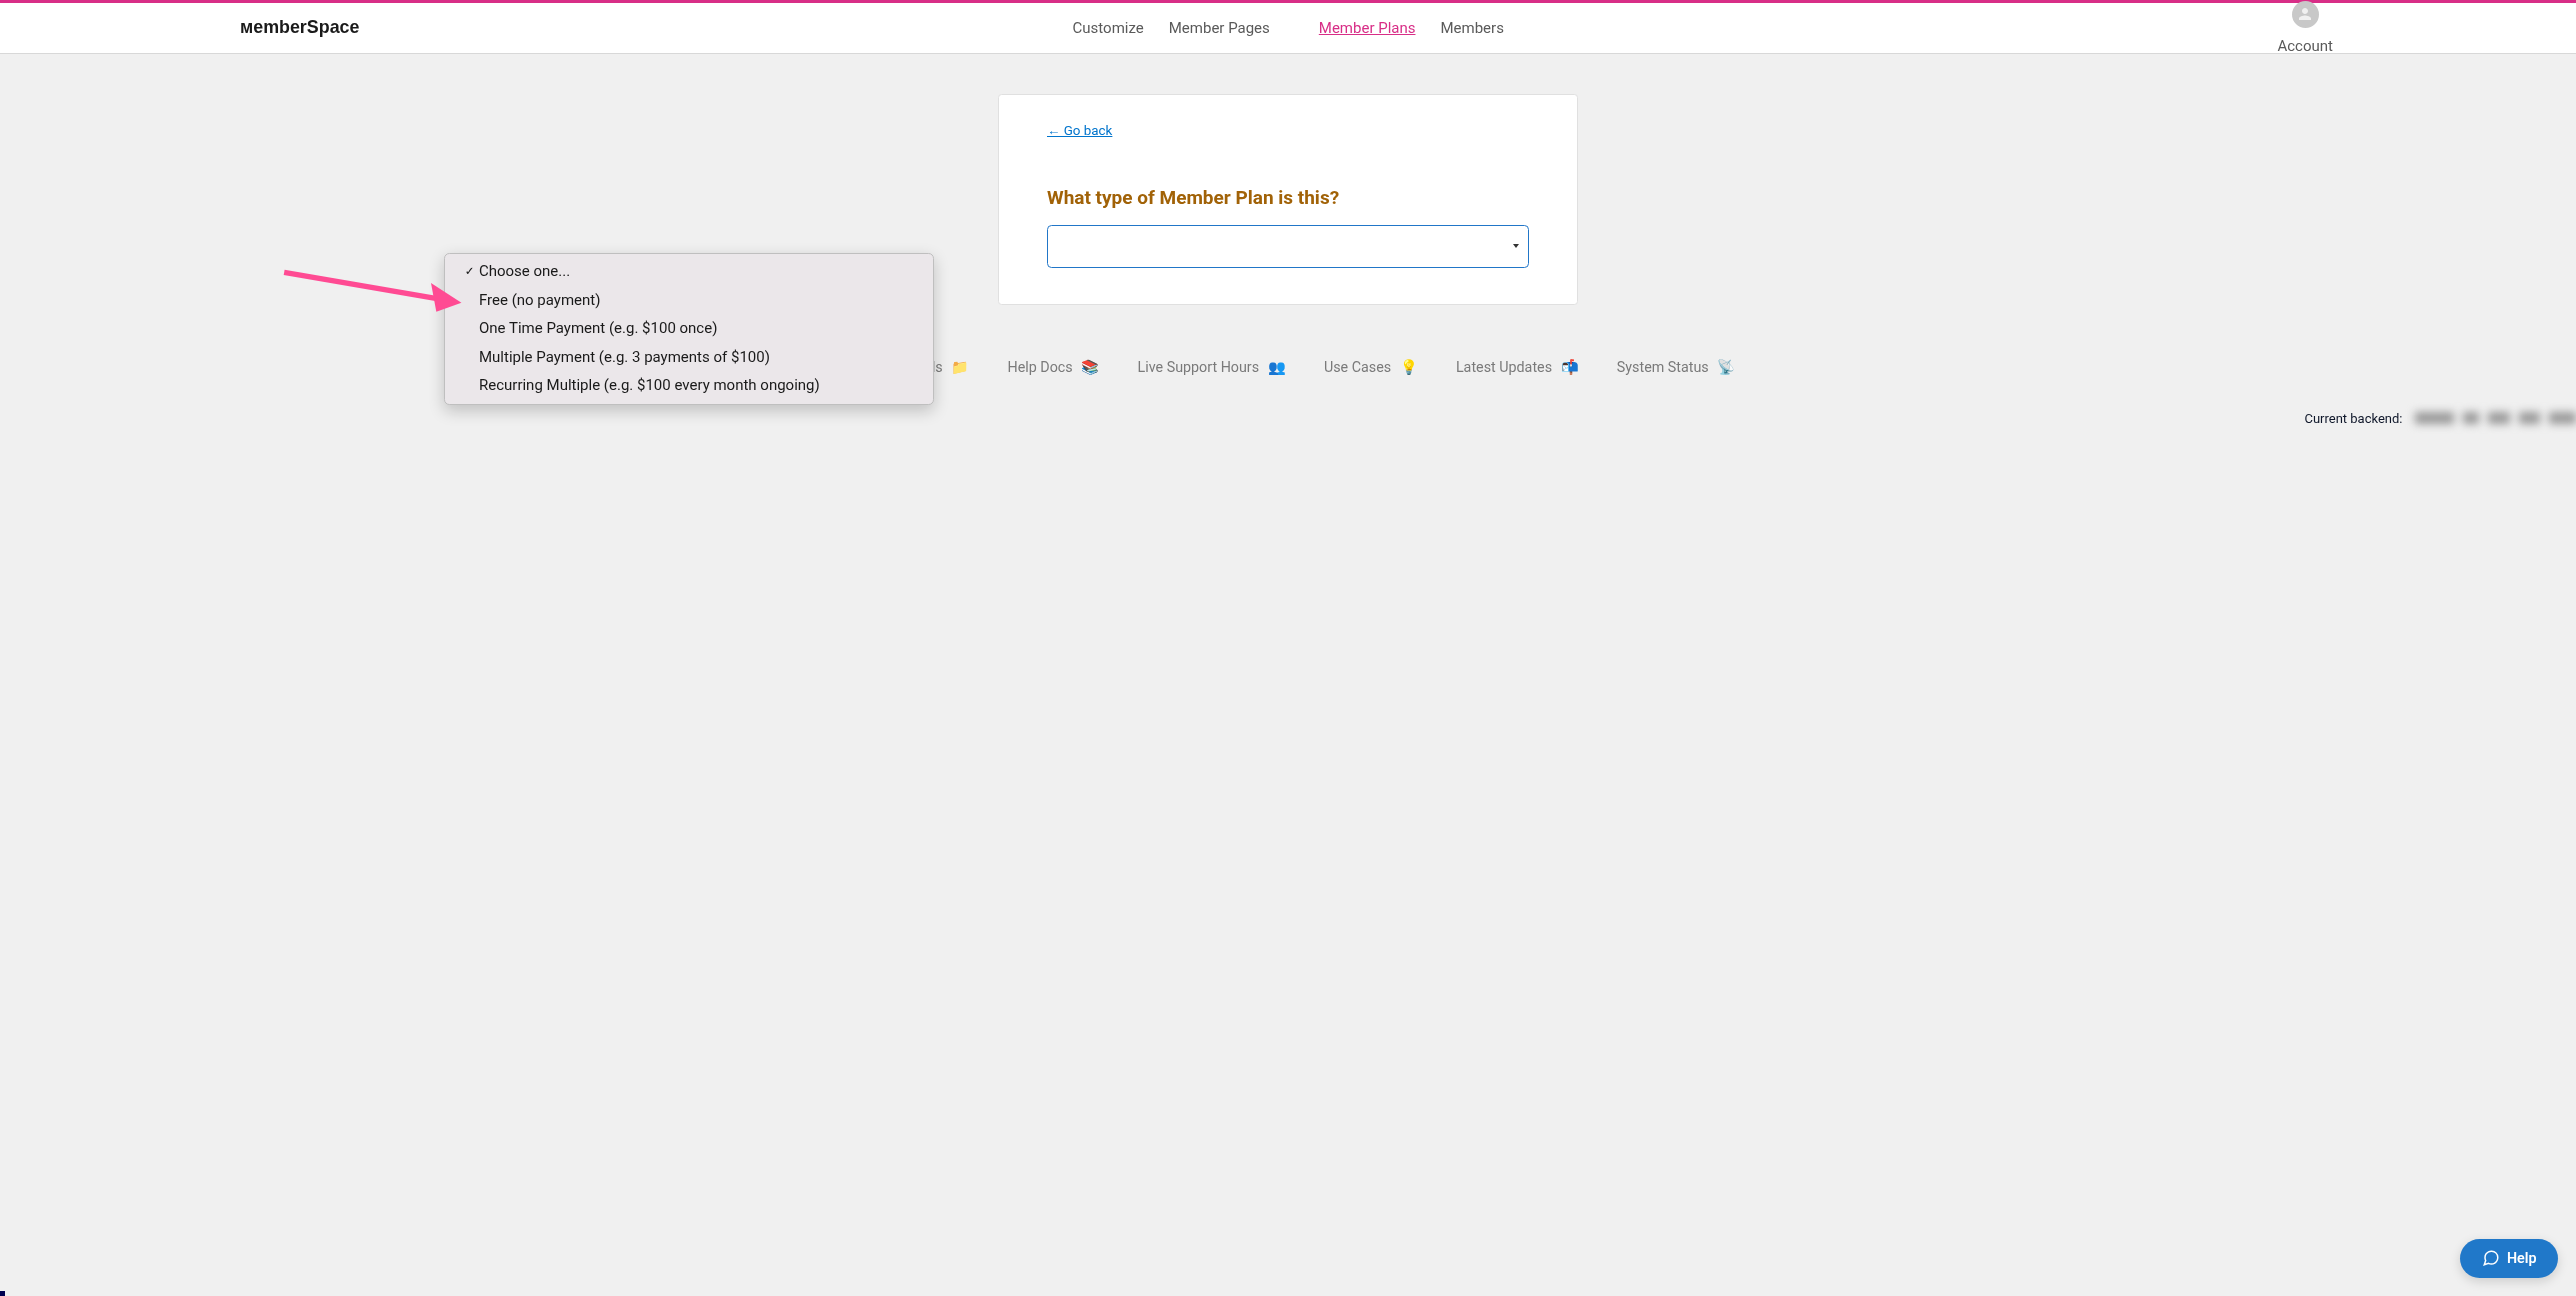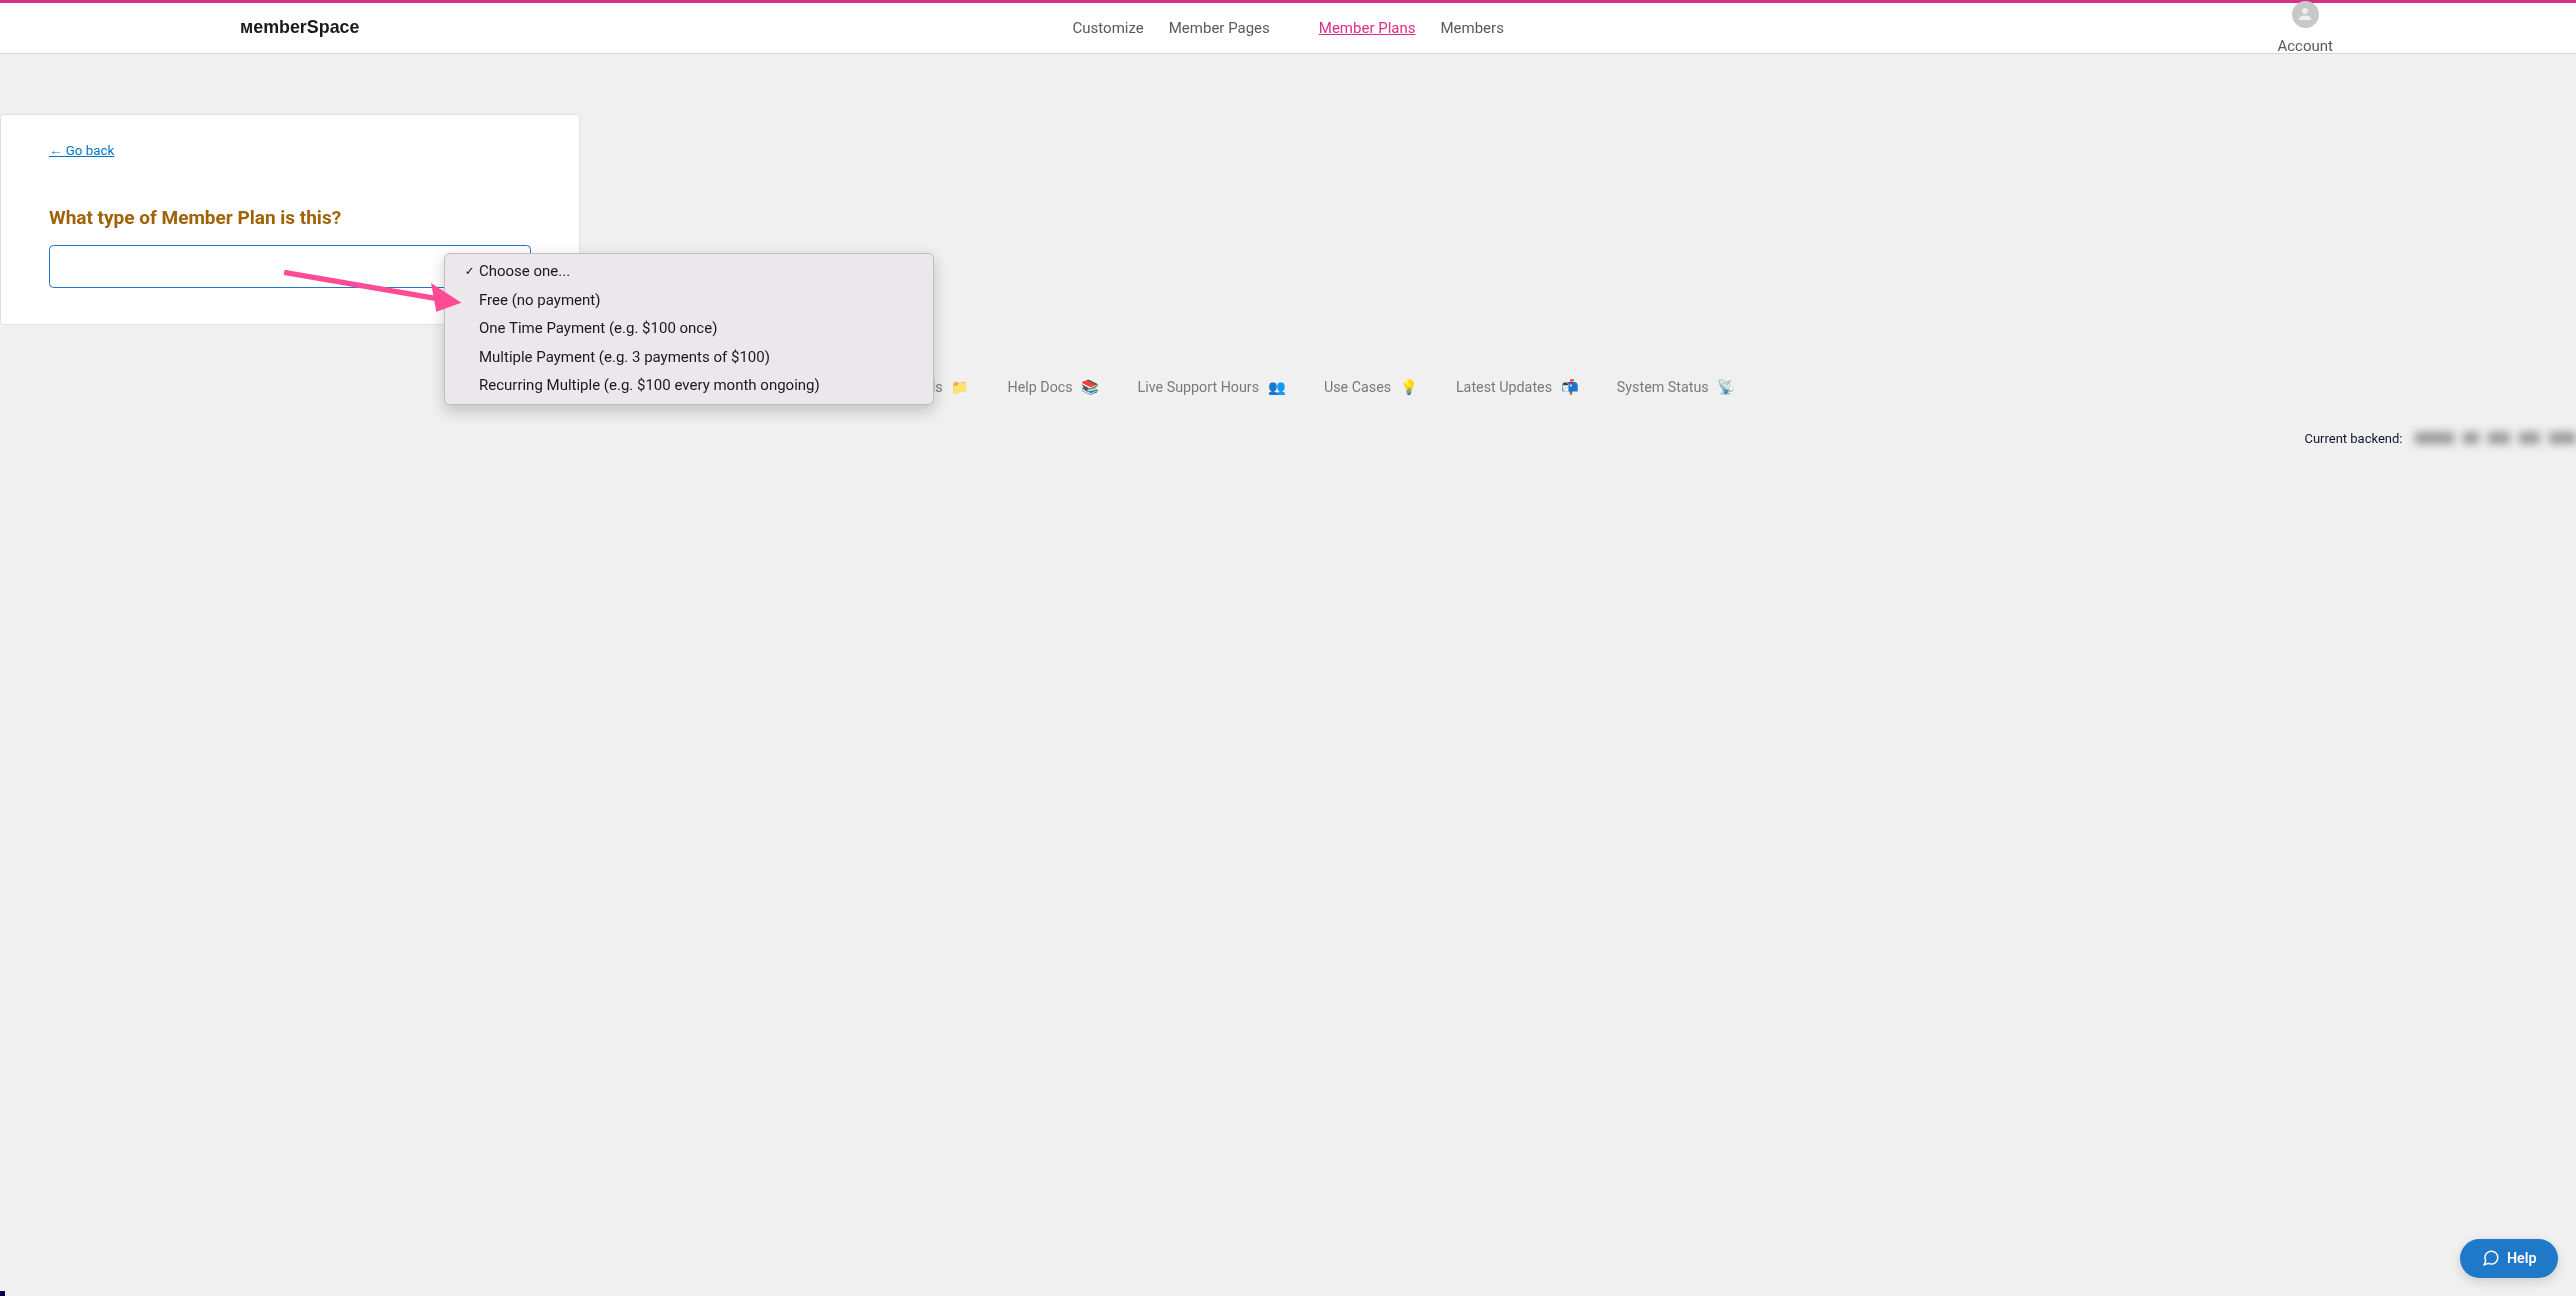--- a/index.html
+++ b/index.html
@@ -74,23 +74,23 @@
     .avatar svg {
       width: 18px;
       height: 18px;
       fill: #f0f0f0;
     }
     .account-text {
       color: #5a5a5a;
       font-size: 15px;
     }
     .content {
-      padding-top: 60px;
-      display: flex;
-      justify-content: flex-start;
+      padding-top: 40px;
+      display: flex;
+      justify-content: center;
     }
     .card {
       background: #ffffff;
       width: 580px;
       border-radius: 3.6px;
       border: 0.9px solid #e0e0e0;
       padding: 27px 48px 36px 48px;
       position: relative;
     }
     .go-back {

